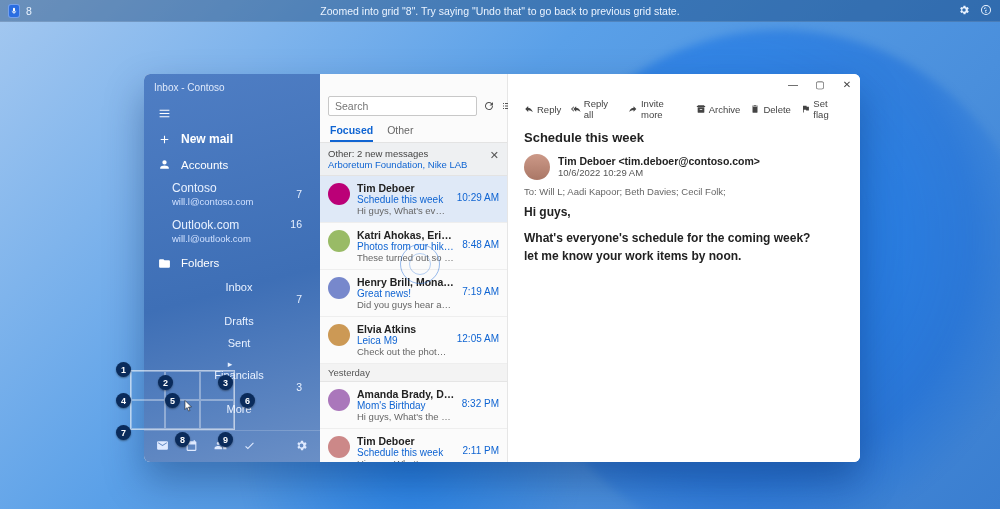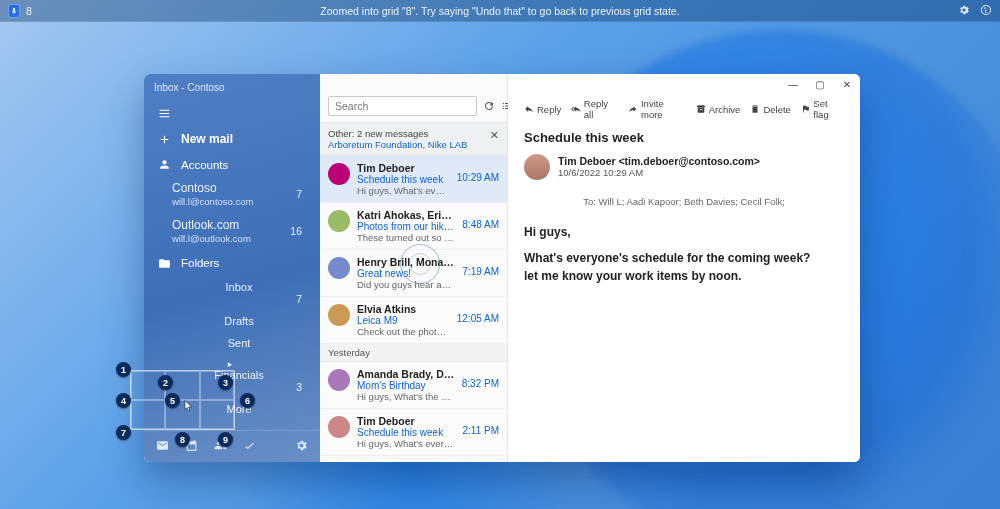--- a/index.html
+++ b/index.html
@@ -132,21 +132,21 @@
     display: flex; gap: 10px; justify-content: flex-end; font-size: 9.5px; color: #444;
     margin: 4px 0 10px;
   }
   .actions .act { display: flex; align-items: center; gap: 3px; }
   .actions .aico { width: 10px; height: 10px; fill: #444; }
   .rp-title { font-size: 13px; font-weight: 600; margin-bottom: 8px; }
   .rp-header { display: flex; gap: 8px; align-items: center; }
   .rp-header .avatar { width: 26px; height: 26px; }
   .rp-hdr-from { font-size: 10.5px; font-weight: 600; }
   .rp-hdr-date { font-size: 9.5px; color: #555; }
-  .rp-to { font-size: 9.5px; color: #333; margin: 16px 0; text-align: center; }
+  .rp-to { font-size: 9.5px; color: #333; margin: 6px 0; }
   .rp-to span.lbl { color: #666; }
   .rp-body { font-size: 12px; color: #222; line-height: 1.5; font-weight: bold; }
   .rp-body p { margin-bottom: 8px; }
 
   
   .grid-overlay {
     position: absolute;
     left: 130px;  
     top: 370px;
     width: 105px; height: 60px;
@@ -239,21 +239,21 @@
         </svg>
       <span>Accounts</span>
     </div>
     <div class="sb-acct" style="display:flex;align-items:center">
       <div style="flex:1">
         <div class="nm">Contoso</div>
         <div class="em">will.l@contoso.com</div>
       </div>
       <div class="count">7</div>
     </div>
-    <div class="sb-acct" style="display:flex;align-items:center">
+    <div class="sb-acct" style="display:flex;align-items:flex-start">
       <div style="flex:1">
         <div class="nm">Outlook.com</div>
         <div class="em">will.l@outlook.com</div>
       </div>
       <div class="count">16</div>
     </div>
     <div class="sb-btn sb-section">
       <svg class="sb-ico" viewBox="0 0 24 24">
           <path d="M10 4H4a2 2 0 0 0-2 2v12a2 2 0 0 0 2 2h16a2 2 0 0 0 2-2V8a2 2 0 0 0-2-2h-8z"></path>
         </svg>
@@ -305,20 +305,24 @@
           <svg class="sico" viewBox="0 0 24 24">
             <path d="M17.65 6.35A8 8 0 1 0 20 12h-2a6 6 0 1 1-1.76-4.24L13 11h7V4z"></path>
           </svg>
         </span>
       <span class="sico-btn">
           <svg class="sico" viewBox="0 0 24 24">
             <path d="M4 6h2v2H4zM4 11h2v2H4zM4 16h2v2H4zM8 6h12v2H8zM8 11h12v2H8zM8 16h12v2H8z"></path>
           </svg>
         </span>
     </div>
+    <div class="tabs">
+      <div class="tab active">Focused</div>
+      <div class="tab">Other</div>
+    </div>
     <div class="other-bar">
       <div>Other: 2 new messages</div>
       <div class="links">Arboretum Foundation, Nike LAB</div>
       <span class="x">✕</span>
     </div>
     <div class="items" id="items">
         <div class="item sel">
           <div class="avatar" style="background:#b07"></div>
           <div class="col">
             <div class="from">Tim Deboer</div>

